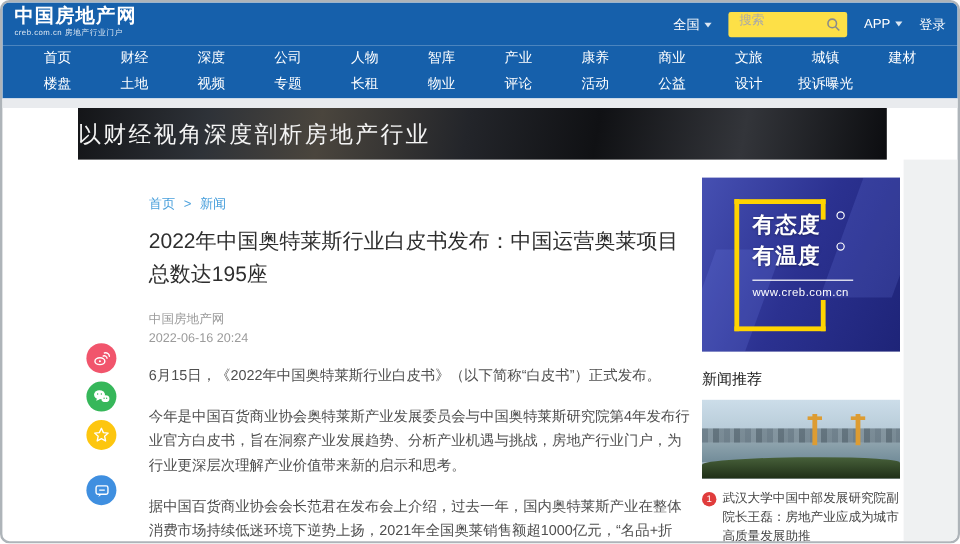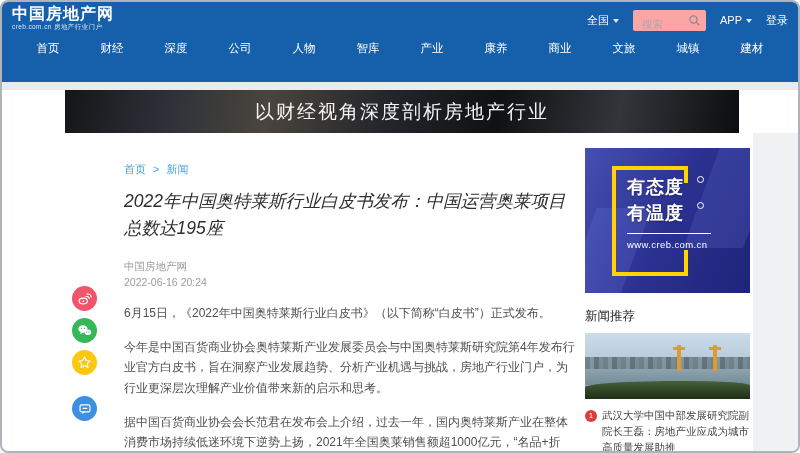--- a/index.html
+++ b/index.html
@@ -8,43 +8,43 @@
        overflow:hidden;background:#fff;box-sizing:border-box;}
 
   
   .hdr{position:absolute;top:0;left:0;width:100%;height:36px;background:#1660ab;}
   .logo{position:absolute;left:10px;top:3px;color:#fff;cursor:pointer;}
   .logo-title{font-family:"Liberation Serif","DejaVu Serif",serif;font-weight:bold;font-size:16px;letter-spacing:1px;line-height:18px;}
   .logo-sub{font-size:6.5px;opacity:.85;letter-spacing:.4px;}
   .hdr-right{position:absolute;right:10px;top:0;height:36px;display:flex;align-items:center;gap:14px;color:#fff;font-size:11px;}
   .caret{display:inline-block;width:0;height:0;border-left:3.5px solid transparent;border-right:3.5px solid transparent;border-top:4.5px solid rgba(255,255,255,.85);margin-left:4px;vertical-align:middle;}
   .menu-item{cursor:pointer;white-space:nowrap;}
-  .searchbox{position:relative;width:73px;height:21px;background:#fca5a5;border-radius:2px;display:flex;align-items:flex-end;}
+  .searchbox{position:relative;width:99px;height:21px;background:#fde047;border-radius:2px;display:flex;align-items:flex-start;}
   .searchbox input{border:0;outline:0;background:transparent;width:72px;margin-left:7px;font-size:10.5px;color:#444;}
   .searchbox input::placeholder{color:#a9a9a9;}
   .search-icon{position:absolute;right:5px;top:4px;}
   .login{cursor:pointer;}
 
   
   .nav{position:absolute;top:36px;left:0;width:100%;height:44px;background:#1660ab;}
   .nav-row{display:flex;height:21px;align-items:center;padding:0 14px;}
   .nav-item{flex:1;text-align:center;color:#fff;font-size:11.5px;cursor:pointer;white-space:nowrap;}
 
   .gap-strip{position:absolute;top:80px;left:0;width:100%;height:8px;background:#e9ebee;}
 
   
   .banner{position:absolute;top:88px;left:63px;width:674px;height:43px;cursor:pointer;
     background:linear-gradient(100deg,#141518 0%,#2e3238 16%,#4a453d 30%,#23252a 48%,#101114 64%,#33353a 82%,#0c0d10 100%);
-    display:flex;align-items:center;justify-content:center;gap:44px;color:#f4f4f4;font-size:19px;letter-spacing:2px;}
+    display:flex;align-items:center;gap:44px;color:#f4f4f4;font-size:19px;letter-spacing:2px;}
 
   
   .breadcrumb{position:absolute;top:160px;left:122px;font-size:11px;color:#4aa0dc;}
   .breadcrumb span{cursor:pointer;}
   .crumb-sep{margin:0 4px;cursor:default;}
-  .article-title{position:absolute;top:186px;left:122px;width:452px;font-size:17.5px;line-height:1.55;color:#2e2e2e;font-style:italic;}
+  .article-title{position:absolute;top:186px;left:122px;width:452px;font-size:17.5px;line-height:1.55;color:#2e2e2e;}
   .article-meta{position:absolute;top:257px;left:122px;font-size:10.5px;color:#9b9b9b;line-height:1.5;}
   .article-body{position:absolute;top:301px;left:122px;width:452px;font-size:12px;color:#4f4f4f;line-height:1.72;}
   .article-body p{margin:0 0 13px;}
 
   
   .share-rail{position:absolute;left:70px;top:284px;display:flex;flex-direction:column;align-items:center;gap:7px;}
   .share-btn{width:25px;height:25px;border-radius:50%;display:flex;align-items:center;justify-content:center;cursor:pointer;}
   .sb-weibo{background:#f1556c}.sb-wechat{background:#36b75a}.sb-qzone{background:#fdc60f}
   .sb-comment{background:#3f8fe0;margin-top:14px}
 
@@ -131,20 +131,34 @@
       <span class="nav-item">公司</span>
       <span class="nav-item">人物</span>
       <span class="nav-item">智库</span>
       <span class="nav-item">产业</span>
       <span class="nav-item">康养</span>
       <span class="nav-item">商业</span>
       <span class="nav-item">文旅</span>
       <span class="nav-item">城镇</span>
       <span class="nav-item">建材</span>
     </div>
+    <div class="nav-row">
+      <span class="nav-item">楼盘</span>
+      <span class="nav-item">土地</span>
+      <span class="nav-item">视频</span>
+      <span class="nav-item">专题</span>
+      <span class="nav-item">长租</span>
+      <span class="nav-item">物业</span>
+      <span class="nav-item">评论</span>
+      <span class="nav-item">活动</span>
+      <span class="nav-item">公益</span>
+      <span class="nav-item">设计</span>
+      <span class="nav-item">投诉曝光</span>
+      <span class="nav-item"></span>
+    </div>
   </div>
 
   <div class="gap-strip"></div>
 
   <div class="banner">
     <span>以财经视角深度剖析房地产行业</span>
   </div>
 
   <div class="gray-band"></div>
 

